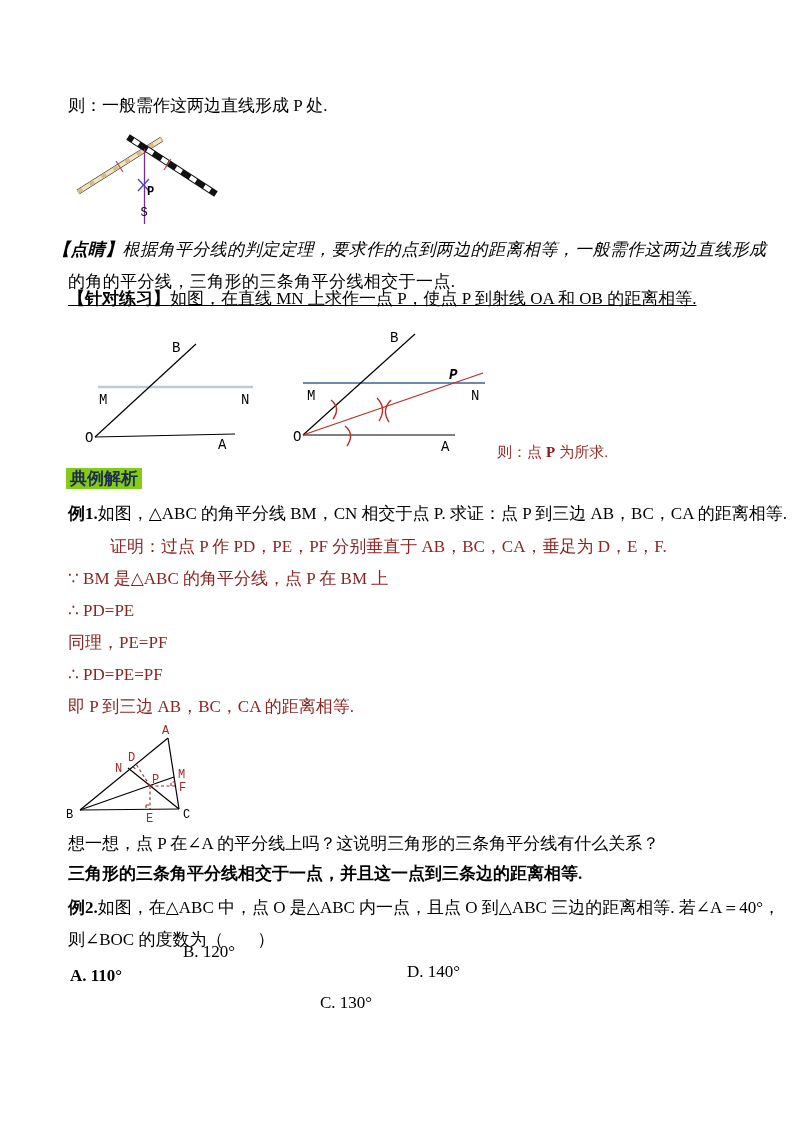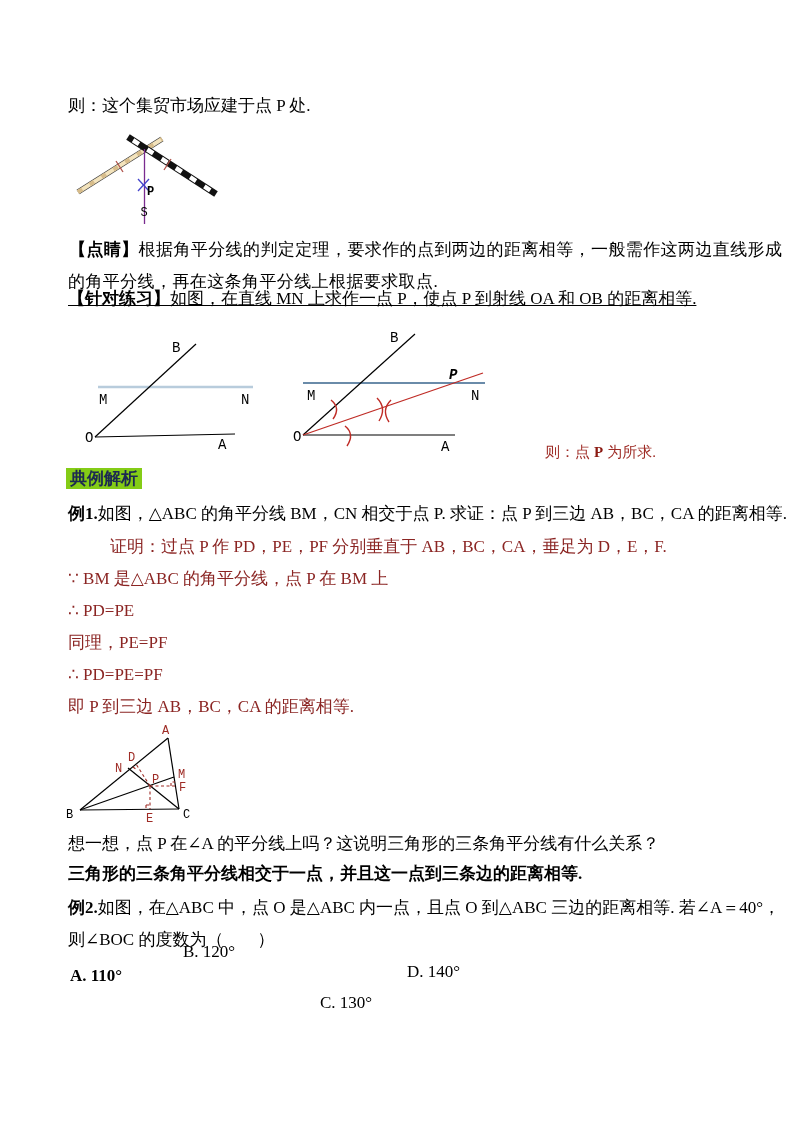--- a/index.html
+++ b/index.html
@@ -9,32 +9,32 @@
     overflow:hidden;
   }
   .abs{position:absolute;white-space:nowrap;font-size:17px;line-height:22px;}
   .b{font-weight:bold;}
   .red{color:#8B2523;}
   .kai{letter-spacing:0.4px;}
   .hdr{
     background:#84cc16;color:#1C2951;font-weight:bold;
     padding:1px 4px;font-size:17px;
   }
-  .cap{font-size:15px;color:#9E2B25;margin-left:48px;}
+  .cap{font-size:15px;color:#9E2B25;}
   .cap .p{font-weight:bold;color:#8B1A12;margin:0 4px;}
   svg{position:absolute;overflow:visible;}
   svg text{font-family:"Liberation Mono","DejaVu Sans Mono",monospace;font-size:14px;fill:#000;}
   svg text.sm{font-size:12px;}
   svg text.dr{fill:#9E2B25;}
   .optA{left:70px;}  .optB{left:183px;} .optC{left:320px;} .optD{left:407px;}
 </style>
 </head>
 <body>
 
-<div class="abs" style="left:68px;top:95px;">则：这个集贸市场应建于点 P 处.</div>
+<div class="abs" style="left:68px;top:95px;">则：一般需作这两边直线形成 P 处.</div>
 
 <svg style="left:70px;top:132px;" width="160" height="105" viewBox="0 0 160 105">
 
   <g>
     <line x1="8" y1="60" x2="92" y2="7" stroke="#3A3A3A" stroke-width="5.5"></line>
     <line x1="8" y1="60" x2="92" y2="7" stroke="#F3E3BC" stroke-width="4"></line>
     <line x1="8" y1="60" x2="92" y2="7" stroke="#D7BC8A" stroke-width="4" stroke-dasharray="5 9"></line>
   </g>
 
   <g>
@@ -48,22 +48,22 @@
   <line x1="74.5" y1="17" x2="74.5" y2="92" stroke="#7A2B8F" stroke-width="1.3"></line>
 
   <g stroke="#4444CC" stroke-width="1.3">
     <line x1="68" y1="47" x2="79" y2="59"></line>
     <line x1="79" y1="47" x2="68" y2="59"></line>
   </g>
   <text class="sm" x="77" y="63" fill="#C00000" font-weight="bold">P</text>
   <text class="sm" x="74" y="84" text-anchor="middle" fill="#222">S</text>
 </svg>
 
-<div class="abs kai" style="left:69px;top:239px;"><span class="b">【点睛】</span><span>根据角平分线的判定定理，要求作的点到两边的距离相等，一般需作这两边直线形成</span></div>
-<div class="abs kai" style="left:68px;top:271px;">的角平分线，再在这条角平分线上根据要求取点.</div>
+<div class="abs kai" style="left:53px;top:239px;font-style:italic;"><span class="b">【点睛】</span><span>根据角平分线的判定定理，要求作的点到两边的距离相等，一般需作这两边直线形成</span></div>
+<div class="abs kai" style="left:68px;top:271px;">的角的平分线，三角形的三条角平分线相交于一点.</div>
 
 <div class="abs" style="left:68px;top:288px;text-decoration:underline;"><span class="b">【针对练习】</span><span>如图，在直线 MN 上求作一点 P，使点 P 到射线 OA 和 OB 的距离相等.</span></div>
 
 <svg style="left:85px;top:330px;" width="180" height="122" viewBox="0 0 180 122">
   <line x1="13" y1="57" x2="168" y2="57" stroke="#B8CCDC" stroke-width="2.6"></line>
   <line x1="10" y1="107" x2="111" y2="14" stroke="#000" stroke-width="1.2"></line>
   <line x1="10" y1="107" x2="150" y2="104" stroke="#000" stroke-width="1.2"></line>
   <text x="87" y="22">B</text>
   <text x="14" y="74">M</text>
   <text x="156" y="74">N</text>

